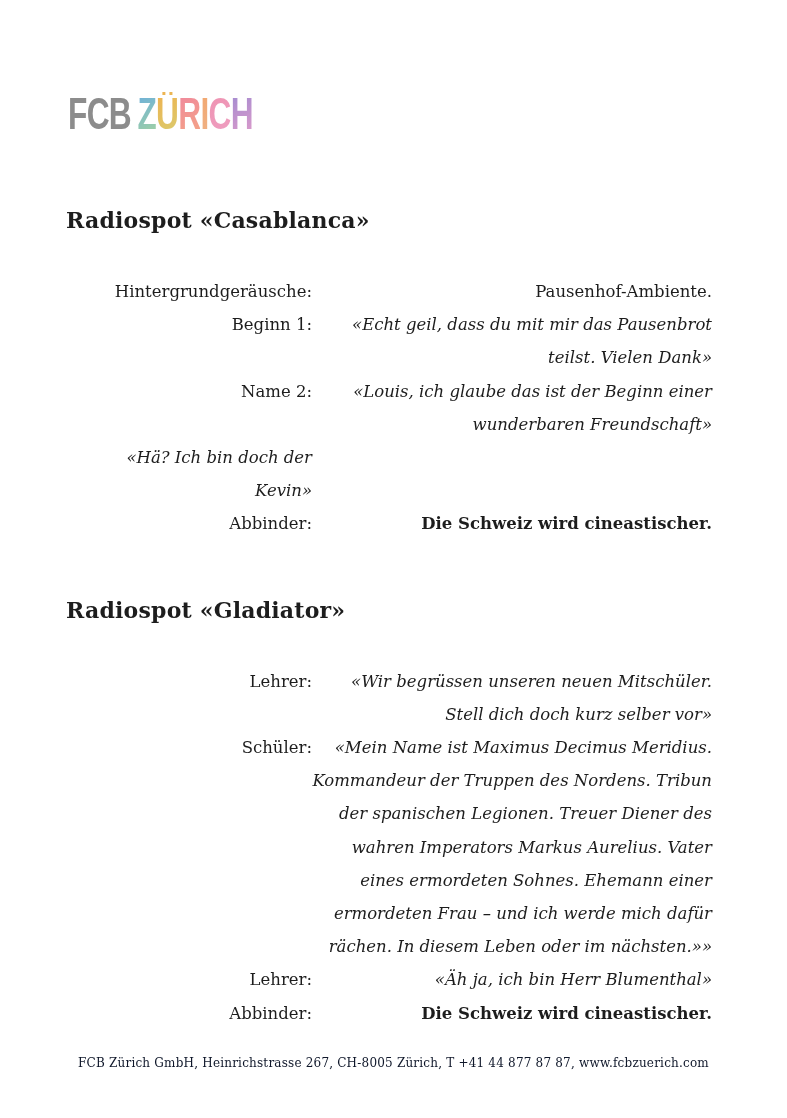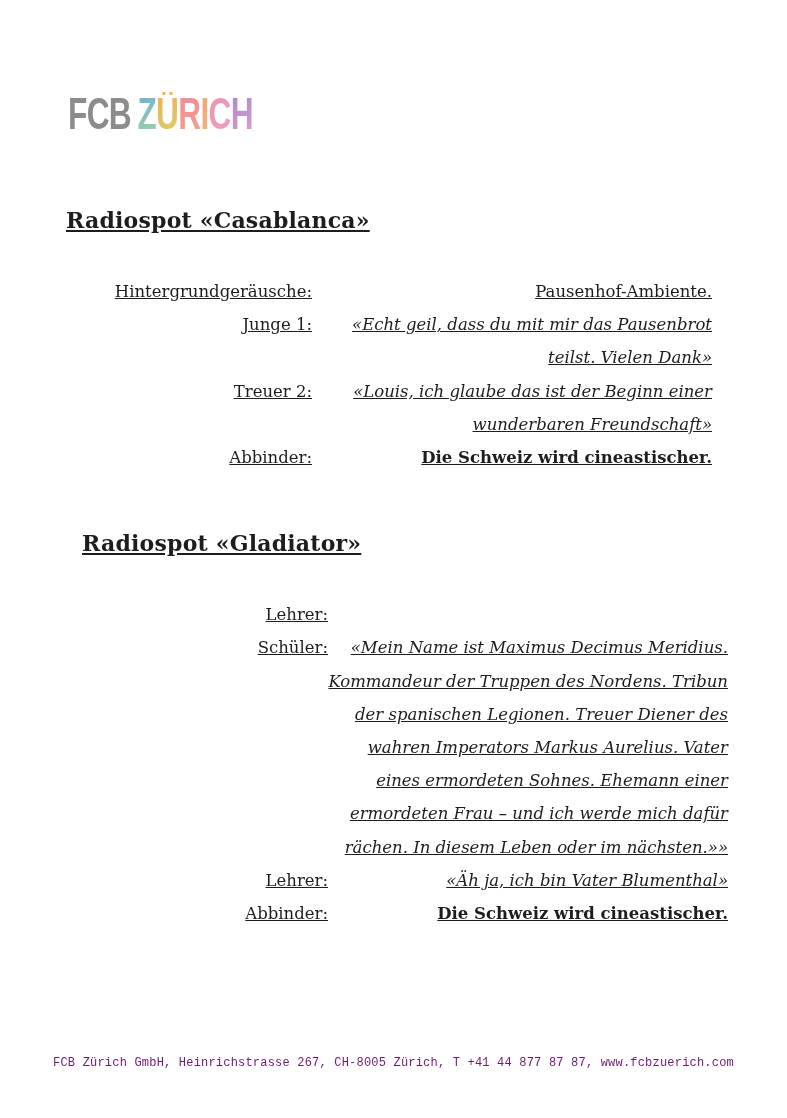--- a/index.html
+++ b/index.html
@@ -33,22 +33,22 @@
   .logo-fcb { display: inline-block; }
   .logo-city { display: inline-block; }
   .logo-letter {
     display: inline-block;
     -webkit-background-clip: text !important;
     background-clip: text;
     -webkit-text-fill-color: transparent;
   }
 
   
-  #sections { padding: 207px 66px 0 66px; text-decoration: underline; }
-  .section + .section { margin-top: 56px; margin-left: 16px; }
+  #sections { padding: 207px 66px 0 66px; }
+  .section + .section { margin-top: 56px; }
   .section-title {
     margin: 0;
     font-size: 22px;
     font-weight: 700;
     line-height: 26px;
     letter-spacing: 0.2px;
   }
   .script-table { margin-top: 42px; text-align: right; }
   .script-row {
     display: grid;
@@ -84,59 +84,61 @@
 <div id="sections">
   <section class="section">
     <h2 class="section-title">Radiospot «Casablanca»</h2>
     <div class="script-table">
   <div class="script-row">
     <div class="speaker">Hintergrundgeräusche:</div>
     <div class="dialogue plain">Pausenhof-Ambiente.</div>
   </div>
 
   <div class="script-row">
-    <div class="speaker">Junge 1:</div>
+    <div class="speaker">Beginn 1:</div>
     <div class="dialogue italic">«Echt geil, dass du mit mir das Pausenbrot teilst. Vielen Dank»</div>
   </div>
 
   <div class="script-row">
-    <div class="speaker">Treuer 2:</div>
+    <div class="speaker">Name 2:</div>
     <div class="dialogue italic">«Louis, ich glaube das ist der Beginn einer wunderbaren Freundschaft»</div>
   </div>
 
   <div class="script-row">
+    <div class="dialogue italic">«Hä? Ich bin doch der Kevin»</div>
   </div>
 
   <div class="script-row">
     <div class="speaker">Abbinder:</div>
     <div class="dialogue bold">Die Schweiz wird cineastischer.</div>
   </div>
 </div>
   </section>
 
   <section class="section">
     <h2 class="section-title">Radiospot «Gladiator»</h2>
     <div class="script-table">
   <div class="script-row">
     <div class="speaker">Lehrer:</div>
+    <div class="dialogue italic">«Wir begrüssen unseren neuen Mitschüler. Stell dich doch kurz selber vor»</div>
   </div>
 
   <div class="script-row">
     <div class="speaker">Schüler:</div>
     <div class="dialogue italic">«Mein Name ist Maximus Decimus Meridius. Kommandeur der Truppen des Nordens. Tribun der spanischen Legionen. Treuer Diener des wahren Imperators Markus Aurelius. Vater eines ermordeten Sohnes. Ehemann einer ermordeten Frau – und ich werde mich dafür rächen. In diesem Leben oder im nächsten.»»</div>
   </div>
 
   <div class="script-row">
     <div class="speaker">Lehrer:</div>
-    <div class="dialogue italic">«Äh ja, ich bin Vater Blumenthal»</div>
+    <div class="dialogue italic">«Äh ja, ich bin Herr Blumenthal»</div>
   </div>
 
   <div class="script-row">
     <div class="speaker">Abbinder:</div>
     <div class="dialogue bold">Die Schweiz wird cineastischer.</div>
   </div>
 </div>
   </section>
 </div>
 
-<footer class="footer" style="color: #701a75; font-family: Liberation Mono, monospace;">
+<footer class="footer" style="color: #0f172a;">
   <span>FCB Zürich GmbH, Heinrichstrasse 267, CH-8005 Zürich, T +41 44 877 87 87, www.fcbzuerich.com</span>
 </footer>
 
 </body></html>

